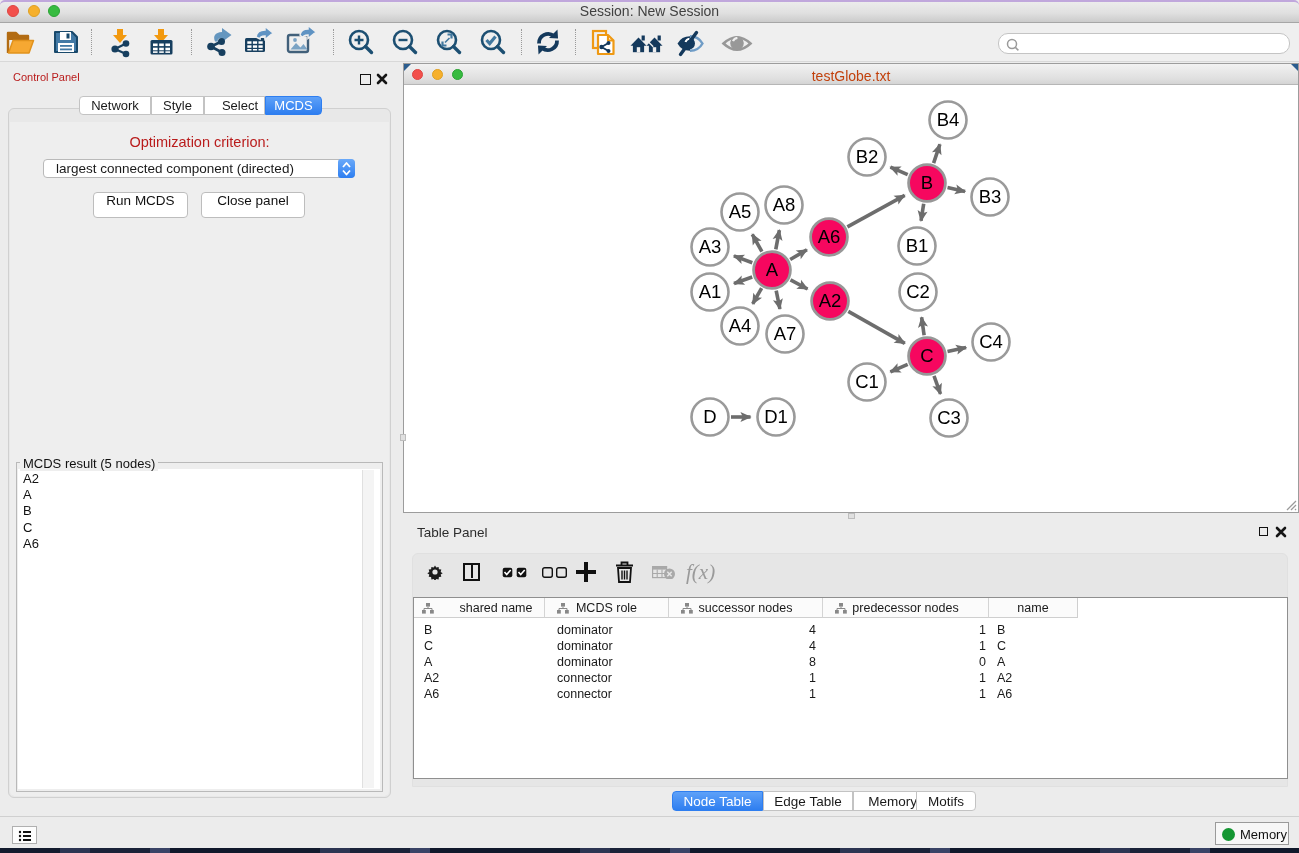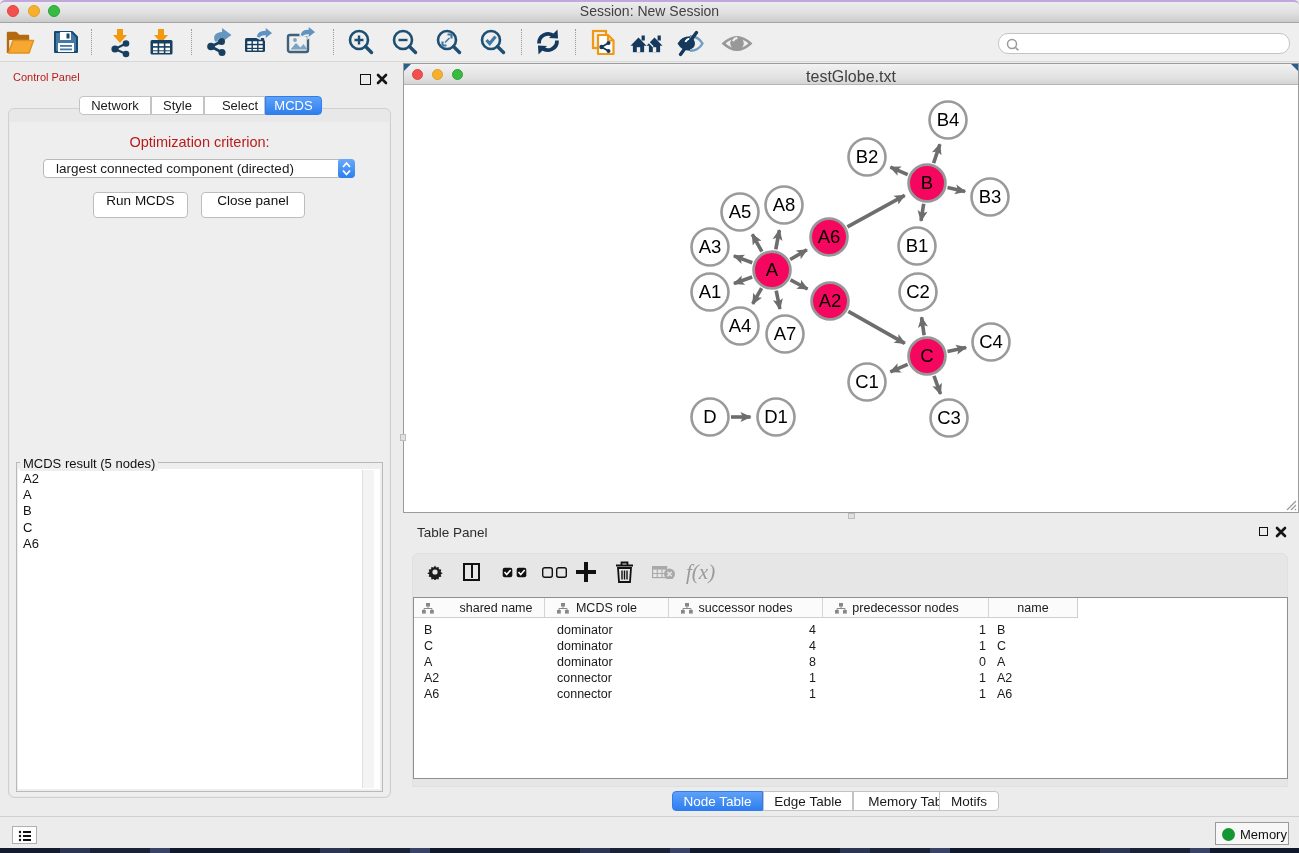--- a/index.html
+++ b/index.html
@@ -35,34 +35,34 @@
 #mcds-label { left:20px; top:456px; font-size:13px; color:#111; background:#eeeeee; padding:0 3px;}
 #mcds-list { left:18px; top:469px; width:362px; height:320px; background:#fff; font-size:13px; color:#111; line-height:16.2px; padding:2px 0 0 5px;}
 #mcds-sb { left:362px; top:470px; width:12px; height:318px; background:#f4f4f4; border-left:1px solid #e0e0e0;}
 
 #netwin { left:403px; top:63px; width:896px; height:450px; border:1px solid #9c9c9c; background:#fff;}
 #netwin-tb { left:0; top:0; width:894px; height:21px; background:linear-gradient(#f2f2f2,#dfdfdf 75%,#d4d4d4); border-bottom:1px solid #b6b6b6;}
 .tl2 { width:11px; height:11px; border-radius:50%; top:5px;}
 #nt-r { left:8px; background:#f2504c; border:0.5px solid #dd4643;}
 #nt-y { left:28px; background:#f6b02c; border:0.5px solid #dfa022;}
 #nt-g { left:48px; background:#37bb40; border:0.5px solid #2ba335;}
-#netwin-title { width:100%; top:3.5px; text-align:center; font-size:16px; color:#404040;}
+#netwin-title { width:100%; top:3.5px; text-align:center; font-size:14px; color:#c2410c;}
 .corner-tri { width:0; height:0; border-style:solid; }
 
 #tp-title { left:417px; top:525px; font-size:13.5px; color:#2c2c2c;}
 #tp-box { left:412px; top:553px; width:876px; height:234px; background:#e6e6e6; border-radius:6px 6px 0 0; border:1px solid #e0e0e0;}
 #tp-table { left:413px; top:597px; width:875px; height:182px; background:#fff; border:1px solid #8f8f8f;}
 .th { position:absolute; top:0; height:20px; background:#fbfbfb; border-right:1px solid #d4d4d4; border-bottom:1px solid #cfcfcf; font-size:12.5px; color:#1a1a1a; text-align:center; line-height:20px;}
 .td { position:absolute; font-size:12.5px; color:#1a1a1a; height:16px; line-height:16px;}
 
 .btab { position:absolute; top:791px; height:20px; background:#fff; border:1px solid #c3c3c3; font-size:13.5px; color:#1a1a1a; text-align:center; line-height:19px;}
 #btab-node { left:672px; width:91px; background:linear-gradient(#5ea1f8,#2e7ef0); color:#fff; border-color:#2e7ef0; border-radius:4px 0 0 4px;}
 #btab-edge { left:763px; width:90px; }
 #btab-net { left:853px; width:115px; }
-#btab-motif { left:939px; width:60px; border-radius:0 4px 4px 0;}
+#btab-motif { left:916px; width:60px; border-radius:0 4px 4px 0;}
 
 #statusbar { left:0; top:816px; width:1299px; height:32px; background:#ececec; border-top:1px solid #d0d0d0;}
 #listbtn { left:12px; top:826px; width:25px; height:18px; background:#fdfdfd; border:1px solid #b0b0b0;}
 #membtn { left:1215px; top:822px; width:74px; height:23px; background:#f7f7f7; border:1px solid #9a9a9a; font-size:13px; color:#111; }
 #memdot { left:6px; top:5px; width:13px; height:13px; border-radius:50%; background:#149632;}
 #deskstrip { left:0; top:848px; width:1299px; height:5px; background:repeating-linear-gradient(90deg,#131b2e 0 60px,#2c3552 60px 90px,#1a2238 90px 150px,#3a4366 150px 170px,#10182b 170px 260px);}
 </style></head>
 <body>
 <div id="titlebar" class="abs"></div>
 <div id="tl-r" class="abs tl"></div>

